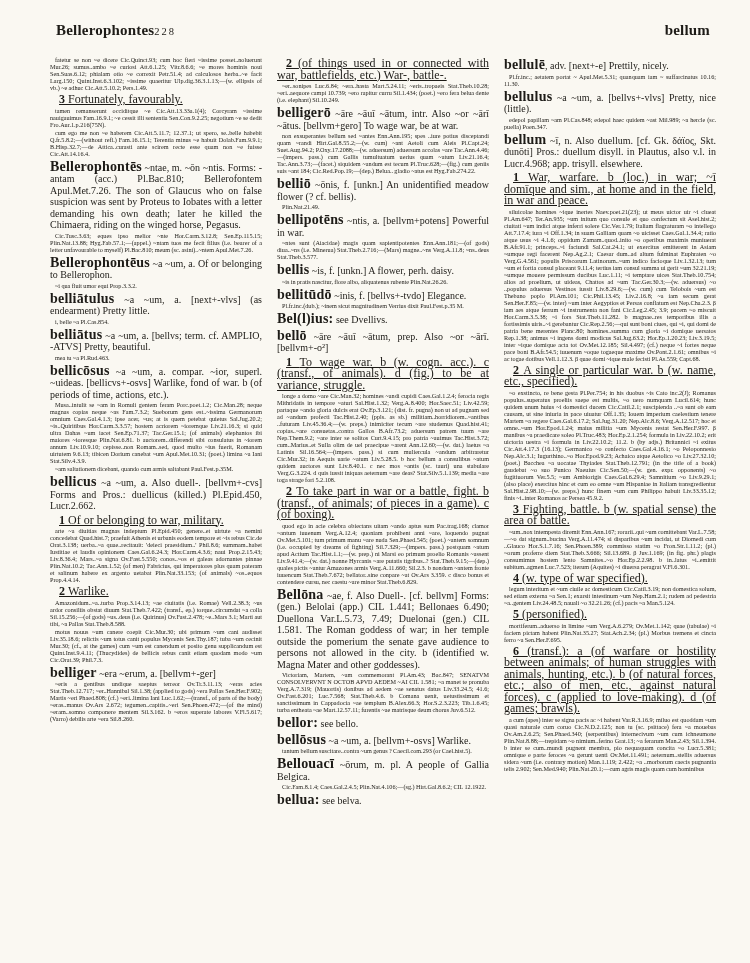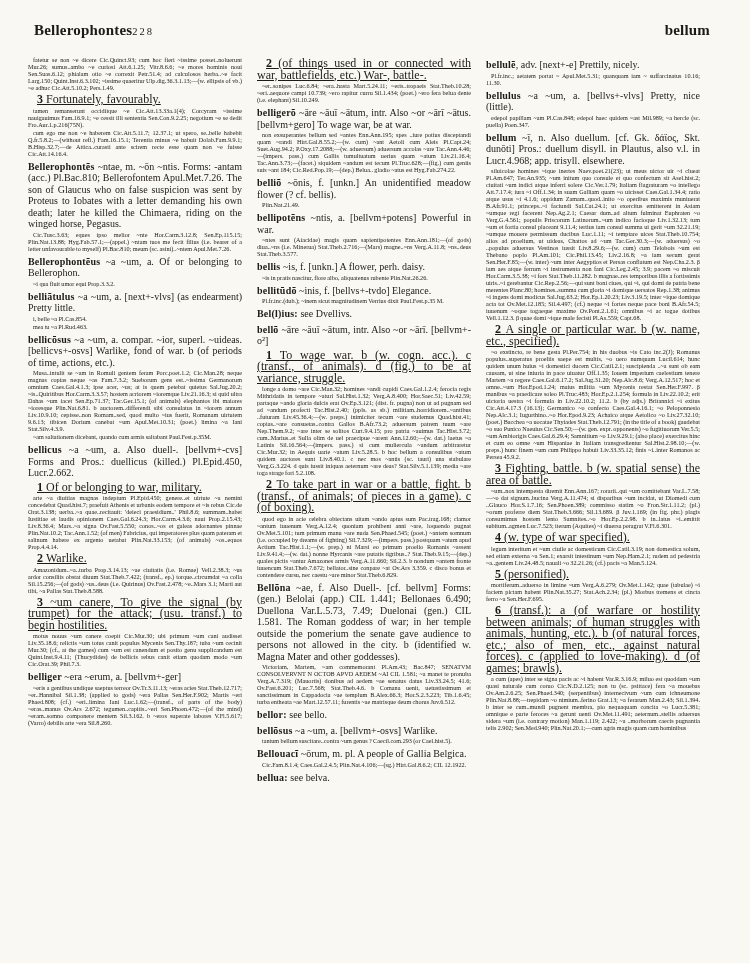--- a/index.html
+++ b/index.html
@@ -1,32 +1,32 @@
 <!DOCTYPE html>
 <html><head>
 <meta charset="utf-8">
 <style>
   html,body{margin:0;padding:0;background:#efede6;}
   .page{
     width:750px;height:963px;box-sizing:border-box;
     background:#faf8f2;color:#1d1b17;
-    padding:22px 34px 8px 28px;
+    padding:22px 34px 8px 50px;
     font-family:"Liberation Serif","DejaVu Serif",serif;
     position:relative;overflow:hidden;
   }
   .header{display:flex;align-items:baseline;padding:0 6px;margin-bottom:16px;}
   .guide{font-weight:bold;font-size:15px;letter-spacing:.2px;}
   .pageno{flex:1;text-align:left;font-size:10.5px;letter-spacing:2px;}
   .columns{display:flex;gap:15px;height:884px;overflow:hidden;}
   .col{width:214px;height:100%;overflow:hidden;text-align:justify;hyphens:none;}
   p{margin:0;}
   p.entry{font-size:10px;line-height:11.5px;margin-top:4px;}
   p.sense{font-size:12px;line-height:11.5px;margin-top:3px;text-indent:9px;text-decoration:underline;}
   p.cite{font-size:6.2px;line-height:7px;text-indent:5px;word-spacing:-0.2px;margin-top:1px;}
-  .headword{font-weight:bold;font-size:10px;letter-spacing:.2px;}
+  .headword{font-weight:bold;font-size:14px;letter-spacing:.2px;}
   .sense-num{font-weight:bold;}
 </style>
 </head>
 <body>
 
 <div class="page">
   <div class="header">
     <span class="guide">Bellerophontes</span>
     <span class="pageno">228</span>
     <span class="guide">bellum</span>
@@ -36,68 +36,69 @@
         <p class="cite">fatetur se non ~e dicere Cic.Quinct.93; cum hoc fieri ~issime posset..noluerunt Mur.26; sumus..ambo ~e curiosi Att.6.1.25; Vitr.8.6.6; ~e mores hominis noui Sen.Suas.6.12; phialam otio ~e correxit Petr.51.4; ad calculosos herba..~e facit Larg.150; Quint.Inst.6.3.102; ~issime quaeritur Ulp.dig.36.3.1.13;—(w. ellipsis of vb.) ~e adhuc Cic.Att.5.10.2; Pers.1.49.</p>
         <p class="sense"><span class="sense-num">3</span>&nbsp;<span>Fortunately, favourably.</span></p>
         <p class="cite">tamen remanserunt occiditque ~e Cic.Att.13.33a.1(4); Corcyram ~issime nauigauimus Fam.16.9.1; ~e cessit illi sententia Sen.Con.9.2.25; negotium ~e se dedit Fro.Aur.1.p.216(75N).</p>
         <p class="cite">cum ego me non ~e haberem Cic.Att.5.11.7; 12.37.1; ut spero, se..belle habebit Q.fr.5.8.2;—(without refl.) Fam.16.15.1; Terentia minus ~e habuit Dolab.Fam.9.9.1; B.Hisp.32.7;—de Attica..curasti ante scirem recte esse quam non ~e fuisse Cic.Att.14.16.4.</p>
         <p class="entry"><span class="headword">Bellerophontēs</span><span> ~ntae, m. ~ōn ~ntis. Forms: -antam (acc.) Pl.Bac.810; Bellerofontem Apul.Met.7.26. The son of Glaucus who on false suspicion was sent by Proteus to Iobates with a letter demanding his own death; later he killed the Chimaera, riding on the winged horse, Pegasus.</span></p>
         <p class="cite">Cic.Tusc.3.63; eques ipso melior ~nte Hor.Carm.3.12.8; Sen.Ep.115.15; Plin.Nat.13.88; Hyg.Fab.57.1;—(appel.) ~ntam tuos me fecit filius (i.e. bearer of a letter unfavourable to myself) Pl.Bac.810; meum (sc. asini)..~ntem Apul.Met.7.26.</p>
         <p class="entry"><span class="headword">Bellerophontēus</span><span> ~a ~um, a. Of or belonging to Bellerophon.</span></p>
         <p class="cite">~i qua fluit umor equi Prop.3.3.2.</p>
         <p class="entry"><span class="headword">belliātulus</span><span> ~a ~um, a. [next+-vlvs] (as endearment) Pretty little.</span></p>
         <p class="cite">i, belle ~a Pl.Cas.854.</p>
+        <p class="entry"><span class="headword">belliātus</span><span> ~a ~um, a. [bellvs; term. cf. AMPLIO, -ATVS] Pretty, beautiful.</span></p>
         <p class="cite">mea tu ~a Pl.Rud.463.</p>
         <p class="entry"><span class="headword">bellicōsus</span><span> ~a ~um, a. compar. ~ior, superl. ~uideas. [bellicvs+-osvs] Warlike, fond of war. b (of periods of time, actions, etc.).</span></p>
         <p class="cite">Musa..intulit se ~am in Romuli gentem feram Porc.poet.1.2; Cic.Man.28; neque magnas copias neque ~as Fam.7.3.2; Sueborum gens est..~issima Germanorum omnium Caes.Gal.4.1.3; ipse acer, ~us; at is quem petebat quietus Sal.Jug.20.2; ~is..Quiritibus Hor.Carm.3.3.57; hostem acriorem ~ioremque Liv.21.16.3; si quid ultra Dahas ~um iacet Sen.Ep.71.37; Tac.Ger.15.1; (of animals) elephantos ibi maiores ~ioresque Plin.Nat.6.81. b auctorem..differendi sibi consulatus in ~iorem annum Liv.10.9.10; cepisse..non Romam..sed, quod multo ~ius fuerit, Romanam uirtutem 9.6.13; tibicen Dorium canebat ~um Apul.Met.10.31; (poet.) limina ~a Iani Stat.Silv.4.3.9.</p>
         <p class="cite">~am saltationem dicebant, quando cum armis saltabant Paul.Fest.p.35M.</p>
         <p class="entry"><span class="headword">bellicus</span><span> ~a ~um, a. Also duell-. [bellvm+-cvs] Forms and Pros.: duellicus (killed.) Pl.Epid.450, Lucr.2.662.</span></p>
         <p class="sense"><span class="sense-num">1</span>&nbsp;<span>Of or belonging to war, military.</span></p>
         <p class="cite">arte ~a diuitias magnas indeptum Pl.Epid.450; genere..et uirtute ~a nemini concedebat Quad.hist.7; praefuit Athenis et urbanis eodem tempore et ~is rebus Cic.de Orat.3.138; uerba..~a quae..recitauit: 'deieci praesidium..' Phil.8.6; summam..habet Iustitiae et laudis opinionem Caes.Gal.6.24.3; Hor.Carm.4.3.6; naui Prop.2.15.43; Liv.8.36.4; Mars..~a signa Ov.Fast.5.550; conos..~os et galeas adornantes pinnae Plin.Nat.10.2; Tac.Ann.1.52; (of men) Fabricius, qui imperatores plus quam pateram et salinum habere ex argento uetabat Plin.Nat.33.153; (of animals) ~os..equos Prop.4.4.14.</p>
         <p class="sense"><span class="sense-num">2</span>&nbsp;<span>Warlike.</span></p>
         <p class="cite">Amazonidum..~a..turba Prop.3.14.13; ~ae ciuitatis (i.e. Romae) Vell.2.38.3; ~us ardor consiliis obstat diuum Stat.Theb.7.422; (transf., ep.) torque..circumdat ~a colla Sil.15.256;—(of gods) ~us..deus (i.e. Quirinus) Ov.Fast.2.478; ~e..Mars 3.1; Marti aut tibi, ~a Pallas Stat.Theb.8.588.</p>
-        <p class="sense"><span class="sense-num">3</span>&nbsp;<span>~um canere, To give the signal (by trumpet) for the attack; (usu. transf.) to begin hostilities.</span></p>
         <p class="cite">motus nouus ~um canere coepit Cic.Mur.30; ubi primum ~um cani audisset Liv.35.18.6; relictis ~um totus canit populus Mycenis Sen.Thy.187; tuba ~um cecinit Mur.30; (cf., at the games) cum ~um est canendum et posito genu supplicandum est Quint.Inst.9.4.11; (Thucydides) de bellicis rebus canit etiam quodam modo ~um Cic.Orat.39; Phil.7.3.</p>
         <p class="entry"><span class="headword">belliger</span><span> ~era ~erum, a. [bellvm+-ger]</span></p>
         <p class="cite">~eris a gentibus undique saeptus terreor Ov.Tr.3.11.13; ~eras acies Stat.Theb.12.717; ~er..Hannibal Sil.1.38; (applied to gods) ~era Pallas Sen.Her.F.902; Martis ~eri Phaed.808; (cf.) ~eri..limina Iani Luc.1.62;—(transf., of parts of the body) ~eras..manus Ov.Ars 2.672; tegumen..capitis..~eri Sen.Phoen.472;—(of the mind) ~eram..somno componere mentem Sil.3.162. b ~eros superate labores V.Fl.5.617; (Varro) debilis arte ~era Sil.8.260.</p>
       </div>
     <div class="col">
         <p class="sense"><span class="sense-num">2</span>&nbsp;<span>(of things used in or connected with war, battlefields, etc.) War-, battle-.</span></p>
         <p class="cite">~er..sonipes Luc.6.84; ~era..hasta Mart.5.24.11; ~eris..tropaeis Stat.Theb.10.28; ~eri..aequore campi 10.739; ~ero rapitur curru Sil.1.434; (poet.) ~ero fera belua dente (i.e. elephant) Sil.10.249.</p>
         <p class="entry"><span class="headword">belligerō</span><span> ~āre ~āuī ~ātum, intr. Also ~or ~ārī ~ātus. [bellvm+gero] To wage war, be at war.</span></p>
         <p class="cite">non exsuperantes bellum sed ~antes Enn.Ann.195; spes ..iure potius disceptandi quam ~randi Hirt.Gal.8.55.2;—(w. cum) ~ant Aetoli cum Aleis Pl.Capt.24; Suet.Aug.94.2; P.Oxy.17.2088;—(w. aduersum) aduersum accolas ~are Tac.Ann.4.46;—(impers. pass.) cum Gallis tumultuatum uerius quam ~atum Liv.21.16.4; Tac.Ann.3.73;—(facet.) siquidem ~andum est tecum Pl.Truc.628;—(fig.) cum geniis suis ~ant 184; Cic.Red.Pop.19;—(dep.) Belua.. gladio ~atus est Hyg.Fab.274.22.</p>
         <p class="entry"><span class="headword">belliō</span><span> ~ōnis, f. [unkn.] An unidentified meadow flower (? cf. bellis).</span></p>
         <p class="cite">Plin.Nat.21.49.</p>
         <p class="entry"><span class="headword">bellipotēns</span><span> ~ntis, a. [bellvm+potens] Powerful in war.</span></p>
         <p class="cite">~ntes sunt (Aiacidae) magis quam sapientipotentes Enn.Ann.181;—(of gods) diua..~ns (i.e. Minerua) Stat.Theb.2.716;—(Mars) magne..~ns Verg.A.11.8; ~ns..deus Stat.Theb.3.577.</p>
         <p class="entry"><span class="headword">bellis</span><span> ~is, f. [unkn.] A flower, perh. daisy.</span></p>
         <p class="cite">~is in pratis nascitur, flore albo, aliquatenus rubente Plin.Nat.26.26.</p>
         <p class="entry"><span class="headword">bellitūdō</span><span> ~inis, f. [bellvs+-tvdo] Elegance.</span></p>
         <p class="cite">Pl.fr.inc.(dub.); ~inem sicut magnitudinem Verrius dixit Paul.Fest.p.35 M.</p>
         <p class="entry"><span class="headword">Bel(l)ius:</span><span> see Dvellivs.</span></p>
-        <p class="entry"><span class="headword">bellō</span><span> ~āre ~āuī ~ātum, intr. Also ~or ~ārī. [bellvm+-o²]</span></p>
+        <p class="entry"><span class="headword">bellō</span><span> ~āre ~āuī ~ātum, prep. Also ~or ~ārī. [bellvm+-o²]</span></p>
         <p class="sense"><span class="sense-num">1</span>&nbsp;<span>To wage war. b (w. cogn. acc.). c (transf., of animals). d (fig.) to be at variance, struggle.</span></p>
         <p class="cite">longe a domo ~are Cic.Man.32; homines ~andi cupidi Caes.Gal.1.2.4; ferocia regis Mithridatis in tempore ~aturi Sal.Hist.1.32; Verg.A.8.400; Hor.Saec.51; Liv.42.59; partaque ~ando gloria dulcis erat Ov.Ep.3.121; (dist. fr. pugna) non ut ad pugnam sed ad ~andum profecti Tac.Hist.2.40; (ppls. as sb.) militiam..horridiorem..~antibus ..futuram Liv.45.36.4;—(w. preps.) inimiciter tecum ~are studemus Quad.hist.41; copias..~are consuetas..contra Gallos B.Afr.73.2; aduersum patrem tuum ~are Nep.Them.9.2; ~are inter se solitos Curt.9.4.15; pro patria ~auimus Tac.Hist.3.72; cum..Marius..et Sulla olim de uel praecipue ~arent Ann.12.60;—(w. dat.) laetus ~a Latinis Sil.16.564;—(impers. pass.) si cum muliercula ~andum arbitraretur Cic.Mur.32; in Aequis uarie ~atum Liv.5.28.5. b hoc bellum a consulibus ~atum quidem auctores sunt Liv.8.40.1. c nec mos ~antis (sc. tauri) una stabulare Verg.G.3.224. d quis iussit iniquas aeternum ~are deas? Stat.Silv.5.1.139; media ~are toga strage fori 5.2.108.</p>
         <p class="sense"><span class="sense-num">2</span>&nbsp;<span>To take part in war or a battle, fight. b (transf., of animals; of pieces in a game). c (of boxing).</span></p>
         <p class="cite">quod ego in acie celebra obiectans uitam ~ando aptus sum Pac.trag.168; clamor ~antum iuuenum Verg.A.12.4; quoniam prohibent anni ~are, loquendo pugnat Ov.Met.5.101; tum primum manu ~are nuda Sen.Phaed.545; (poet.) ~antem somnum (i.e. occupied by dreams of fighting) Sil.7.329;—(impers. pass.) postquam ~atum apud Actium Tac.Hist.1.1;—(w. prep.) ni Marsi eo primum proelio Romanis ~assent Liv.9.41.4;—(w. dat.) nonne Hyrcanis ~are putatis tigribus..? Stat.Theb.9.15;—(dep.) quales pictis ~antur Amazones armis Verg.A.11.660; Sil.2.3. b nondum ~antem fronte iuuencum Stat.Theb.7.672; bellator..sine conpare ~at Ov.Ars 3.359. c disco bonus et contendere cursu, nec caestu ~are minor Stat.Theb.6.829.</p>
         <p class="entry"><span class="headword">Bellōna</span><span> ~ae, f. Also Duell-. [cf. bellvm] Forms: (gen.) Belolai (app.) CIL 1.441; Bellonaes 6.490; Duellona Var.L.5.73, 7.49; Duelonai (gen.) CIL 1.581. The Roman goddess of war; in her temple outside the pomerium the senate gave audience to persons not allowed in the city. b (identified w. Magna Mater and other goddesses).</span></p>
         <p class="cite">Victoriam, Martem, ~am commemorant Pl.Am.43; Bac.847; SENATVM CONSOLVERVNT N OCTOB APVD AEDEM ~AI CIL 1.581; ~a manet te pronuba Verg.A.7.319; (Mauortis) donibus ad aedem ~ae senatus datus Liv.33.24.5; 41.6; Ov.Fast.6.201; Luc.7.568; Stat.Theb.4.6. b Comana uenit, uetustissimum et sanctissimum in Cappadocia ~ae templum B.Alex.66.3; Hor.S.2.3.223; Tib.1.6.45; turba entheata ~ae Mart.12.57.11; furentis ~ae matrisque deum chorus Juv.6.512.</p>
         <p class="entry"><span class="headword">bellor:</span><span> see bello.</span></p>
         <p class="entry"><span class="headword">bellōsus</span><span> ~a ~um, a. [bellvm+-osvs] Warlike.</span></p>
         <p class="cite">tantum bellum suscitare..contra ~um genus ? Caecil.com.293 (or Cael.hist.5).</p>
         <p class="entry"><span class="headword">Bellouacī</span><span> ~ōrum, m. pl. A people of Gallia Belgica.</span></p>
         <p class="cite">Cic.Fam.8.1.4; Caes.Gal.2.4.5; Plin.Nat.4.106;—(sg.) Hirt.Gal.8.6.2; CIL 12.1922.</p>
         <p class="entry"><span class="headword">bellua:</span><span> see belva.</span></p>
       </div>
     <div class="col">
         <p class="entry"><span class="headword">bellulē</span><span>, adv. [next+-e] Prettily, nicely.</span></p>
         <p class="cite">Pl.fr.inc.; aetatem portat ~ Apul.Met.5.31; quanquam iam ~ suffarcinatus 10.16; 11.30.</p>
         <p class="entry"><span class="headword">bellulus</span><span> ~a ~um, a. [bellvs+-vlvs] Pretty, nice (little).</span></p>
         <p class="cite">edepol papillam ~am Pl.Cas.848; edepol haec quidem ~ast Mil.989; ~a hercle (sc. puella) Poen.347.</p>
         <p class="entry"><span class="headword">bellum</span><span> ~ī, n. Also duellum. [cf. Gk. δάϊος, Skt. dunōti] Pros.: duellum disyll. in Plautus, also v.l. in Lucr.4.968; app. trisyll. elsewhere.</span></p>
+        <p class="sense"><span class="sense-num">1</span>&nbsp;<span>War, warfare. b (loc.) in war; ~ī domīque and sim., at home and in the field, in war and peace.</span></p>
         <p class="cite">siluicolae homines ~ique inertes Naev.poet.21(23); ut meus uictor uir ~i clueat Pl.Am.647; Ter.An.935; ~um initum quo consule et quo confectum sit Asel.hist.2; ciuitati ~um indici atque inferri solere Cic.Ver.1.79; Italiam flagraturam ~o intellego Att.7.17.4; iura ~i Off.1.34; in suam Galliam quam ~o uicisset Caes.Gal.1.34.4; ratio atque usus ~i 4.1.6; oppidum Zamam..quod..inito ~o operibus maximis muniuerat B.Afr.91.1; princeps..~i faciundi Sal.Cat.24.1; ut exercitus emitterent in Asiam ~umque regi facerent Nep.Ag.2.1; Caesar dum..ad altum fulminat Euphraten ~o Verg.G.4.561; populis Priscorum Latinorum..~um indico facioque Liv.1.32.13; tum ~um et fortia consul placeant 9.11.4; tertius iam consul summa ui gerit ~um 32.21.19; ~umque mouere permissum ducibus Luc.1.11; ~i temptare uices Stat.Theb.10.754; alios ad proelium, ut uideas, Chattos ad ~um Tac.Ger.30.3;—(w. aduersus) ~o ..populus aduersus Vestinos iussit Liv.8.29.6;—(w. cum) cum Telobois ~um est Thebano poplo Pl.Am.101; Cic.Phil.13.45; Liv.2.16.8; ~a iam secum gerat Sen.Her.F.85;—(w. inter) ~um inter Aegyptios et Persas conflatum est Nep.Cha.2.3. β iam aes atque ferrum ~i instrumenta non fani Cic.Leg.2.45; 3.9; pacem ~o miscuit Hor.Carm.3.5.38; ~i fors Stat.Theb.11.282. b magnae..res temporibus illis a fortissimis uiris..~i gerebantur Cic.Rep.2.56;—qui sunt boni ciues, qui ~i, qui domi de patria bene merentes Planc.80; homines..summa cum gloria ~i domique uersatos Rep.1.38; animus ~i ingens domi modicus Sal.Jug.63.2; Hor.Ep.1.20.23; Liv.3.19.5; inter ~ique domique acta tot Ov.Met.12.185; Sil.4.497; (cf.) neque ~i fortes neque pace boni B.Afr.54.5; iuuenum ~oque togaeque maxime Ov.Pont.2.1.61; omnibus ~i ac togae dotibus Vell.1.12.3. β quae domi ~ique male fecisti Pl.As.559; Capt.68.</p>
         <p class="sense"><span class="sense-num">2</span>&nbsp;<span>A single or particular war. b (w. name, etc., specified).</span></p>
         <p class="cite">~o exstincto, re bene gesta Pl.Per.754; in his duobus ~is Cato inc.2(J); Romanus populus..superatus proeliis saepe est multis, ~o uero numquam Lucil.614; hunc quidem unum huius ~i domestici ducem Cic.Catil.2.1; suscipienda ..~a sunt ob eam causam, ut sine iniuria in pace uiuatur Off.1.35; Iouem imperium caelestium tenere Martem ~a regere Caes.Gal.6.17.2; Sal.Jug.31.20; Nep.Alc.8.6; Verg.A.12.517; hoc et omne..~um Hor.Epod.1.24; maius militia ~um Mycenis restat Sen.Her.F.997. β manibus ~a praedicare soleo Pl.Truc.483; Hor.Ep.2.1.254; formula in Liv.22.10.2; erit uictoria uestra ~i formula in Liv.22.10.2; 11.2. b (by adjs.) Britannici ~i exitus Cic.Att.4.17.3 (16.13); Germanico ~o confecto Caes.Gal.4.16.1; ~o Peloponnesio Nep.Alc.3.1; Iugurthino..~o Hor.Epod.9.23; Achaico atque Aetolico ~o Liv.27.32.10; (poet.) Bacchea ~a uocatae Thyiades Stat.Theb.12.791; (in the title of a book) gaudebat ~o suo Punico Naeuius Cic.Sen.50;—(w. gen. expr. opponents) ~o fugitiuorum Ver.5.5; ~um Ambiorigis Caes.Gal.6.29.4; Samnitium ~o Liv.9.29.1; (also place) exercitus hinc et cum eo omne ~um Hispaniae in Italiam transgredientur Sal.Hist.2.98.10;—(w. preps.) hunc finem ~um cum Philippo habuit Liv.33.35.12; finis ~i..inter Romanos ac Persea 45.9.2.</p>
         <p class="sense"><span class="sense-num">3</span>&nbsp;<span>Fighting, battle. b (w. spatial sense) the area of battle.</span></p>
         <p class="cite">~um..nox intempesta diremit Enn.Ann.167; rorarii..qui ~um comittebant Var.L.7.58;—~o dat signum..bucina Verg.A.11.474; si disparibus ~um incidat, ut Diomedi cum ..Glauco Hor.S.1.7.16; Sen.Phoen.389; commisso statim ~o Fron.Str.1.11.2; (pl.) ~orum proferre diem Stat.Theb.3.666; Sil.13.689. β Juv.1.169; (in fig. phr.) plagis consumimus hostem lento Samnites..~o Hor.Ep.2.2.98. b in..latus ~i..emittit subitum..agmen Luc.7.523; iterum (Aquites) ~i diuersa peragrat V.Fl.6.301.</p>
         <p class="sense"><span class="sense-num">4</span>&nbsp;<span>(w. type of war specified).</span></p>
         <p class="cite">legum interitum et ~um ciuile ac domesticum Cic.Catil.3.19; non domestica solum, sed etiam externa ~a Sen.1; exarsit intestinum ~um Nep.Ham.2.1; rudem ad pedestria ~a..gentem Liv.24.48.5; nauali ~o 32.21.26; (cf.) pacis ~a Man.5.124.</p>
         <p class="sense"><span class="sense-num">5</span>&nbsp;<span>(personified).</span></p>
         <p class="cite">mortiferum..aduerso in limine ~um Verg.A.6.279; Ov.Met.1.142; quae (tabulae) ~i faciem pictam habent Plin.Nat.35.27; Stat.Ach.2.34; (pl.) Morbus tremens et cincta ferro ~a Sen.Her.F.695.</p>
         <p class="sense"><span class="sense-num">6</span>&nbsp;<span>(transf.): a (of warfare or hostility between animals; of human struggles with animals, hunting, etc.). b (of natural forces, etc.; also of men, etc., against natural forces). c (applied to love-making). d (of games; brawls).</span></p>

